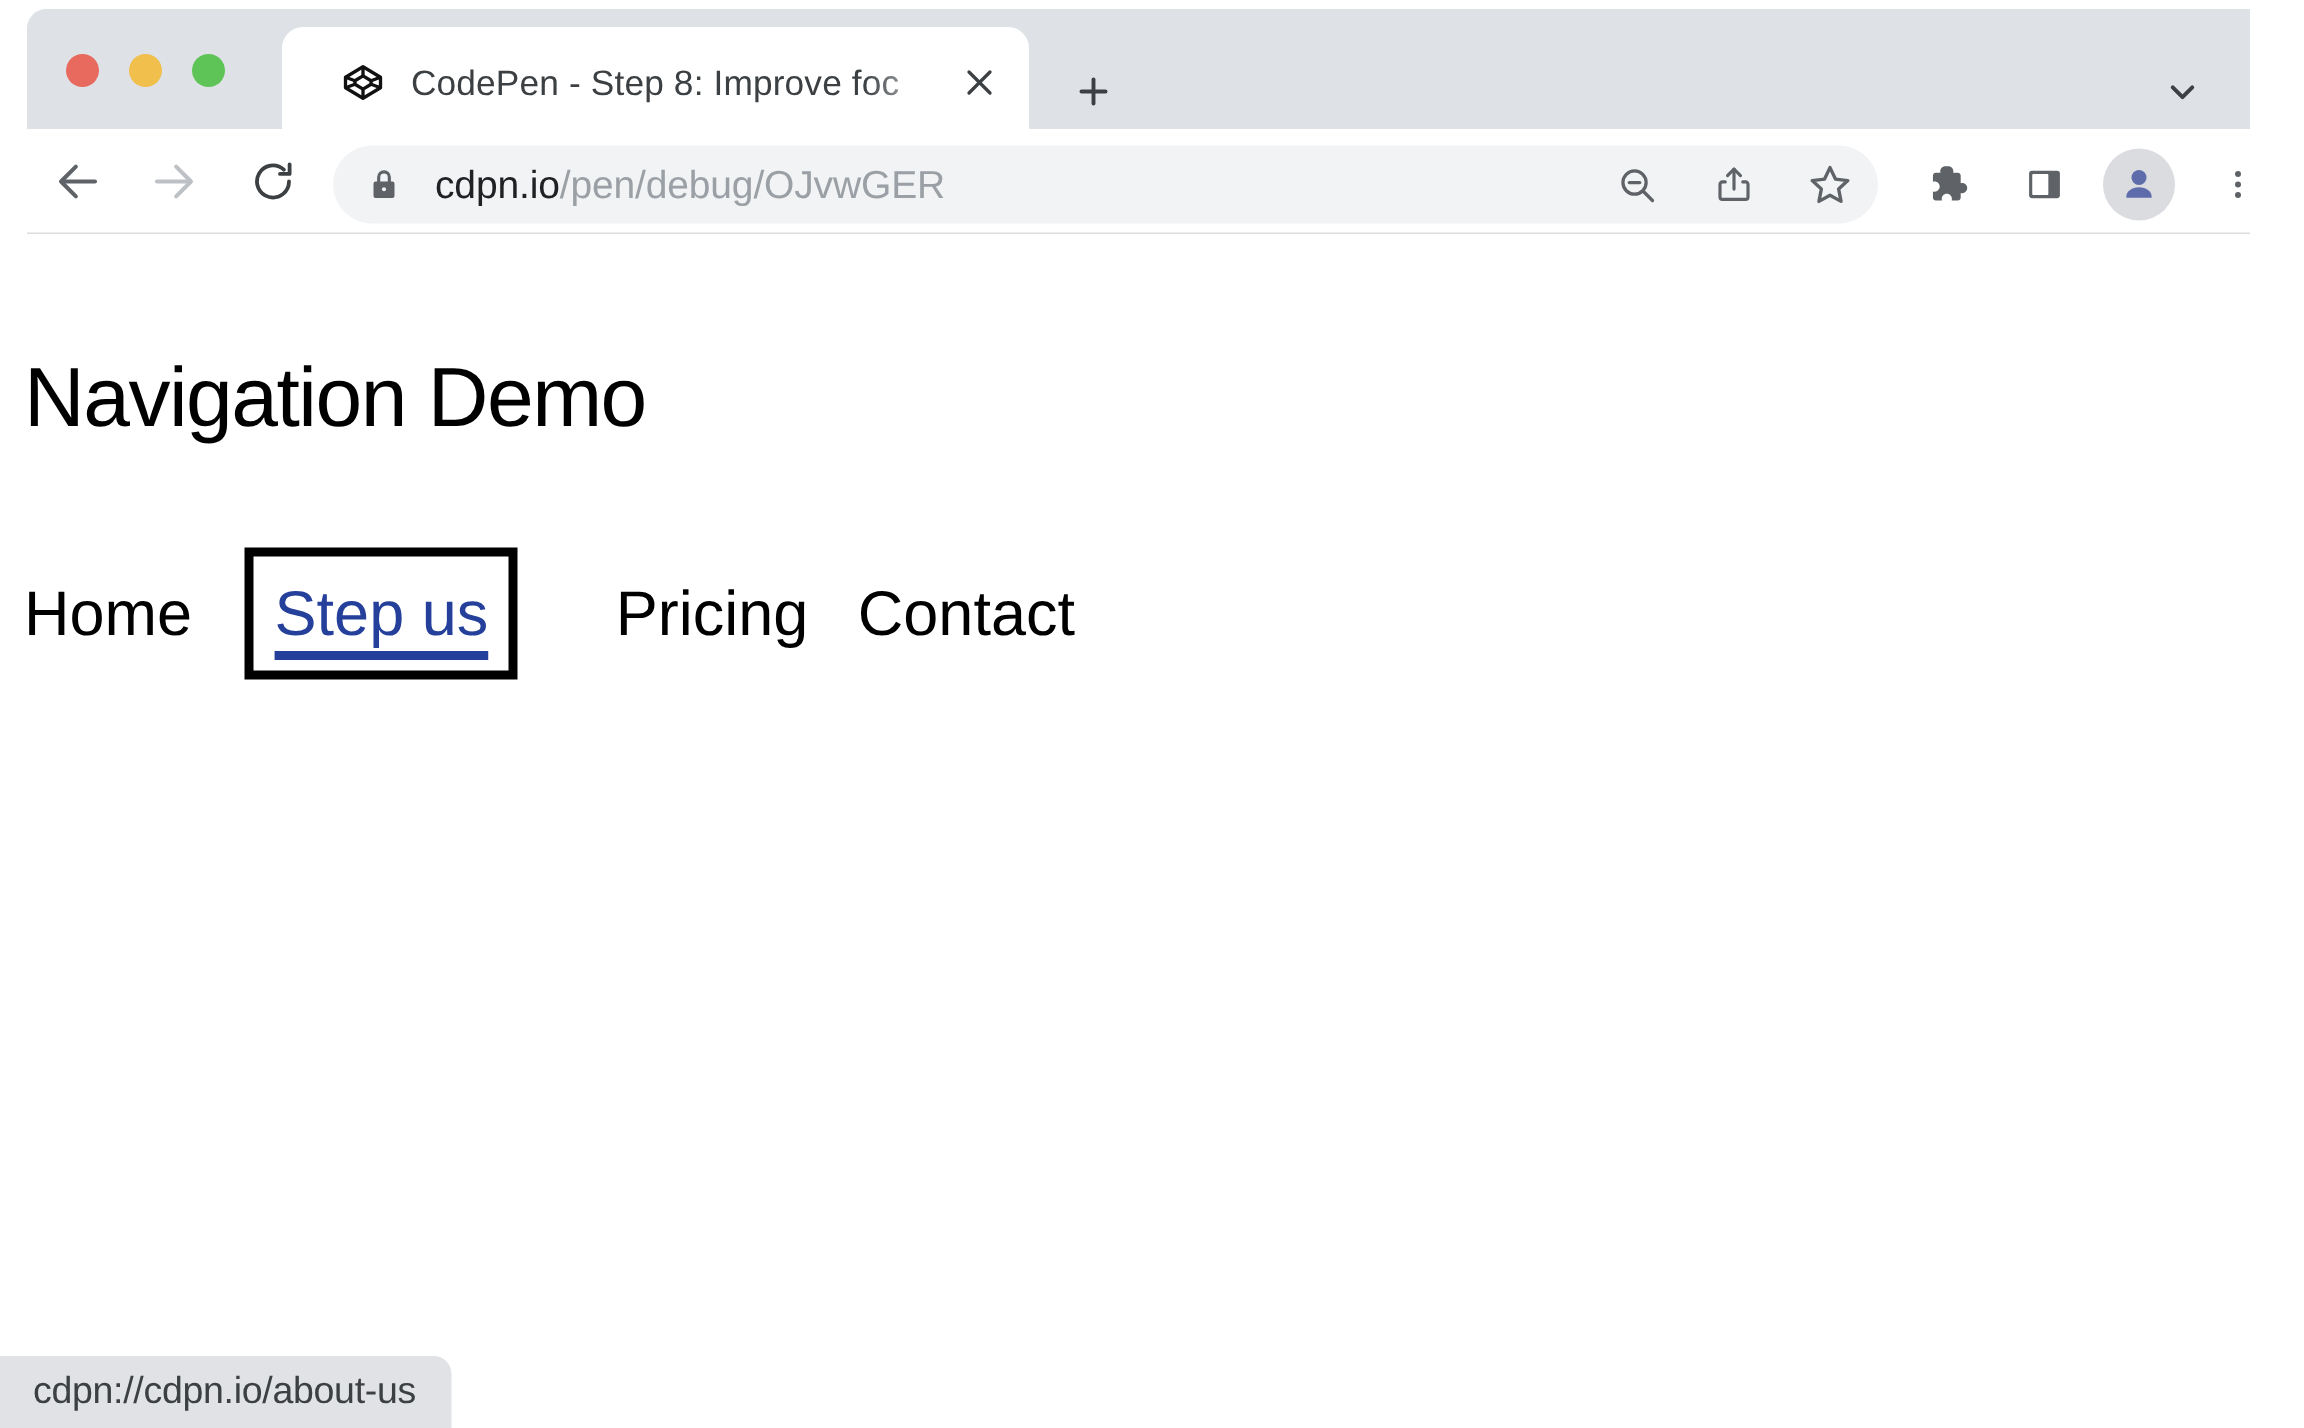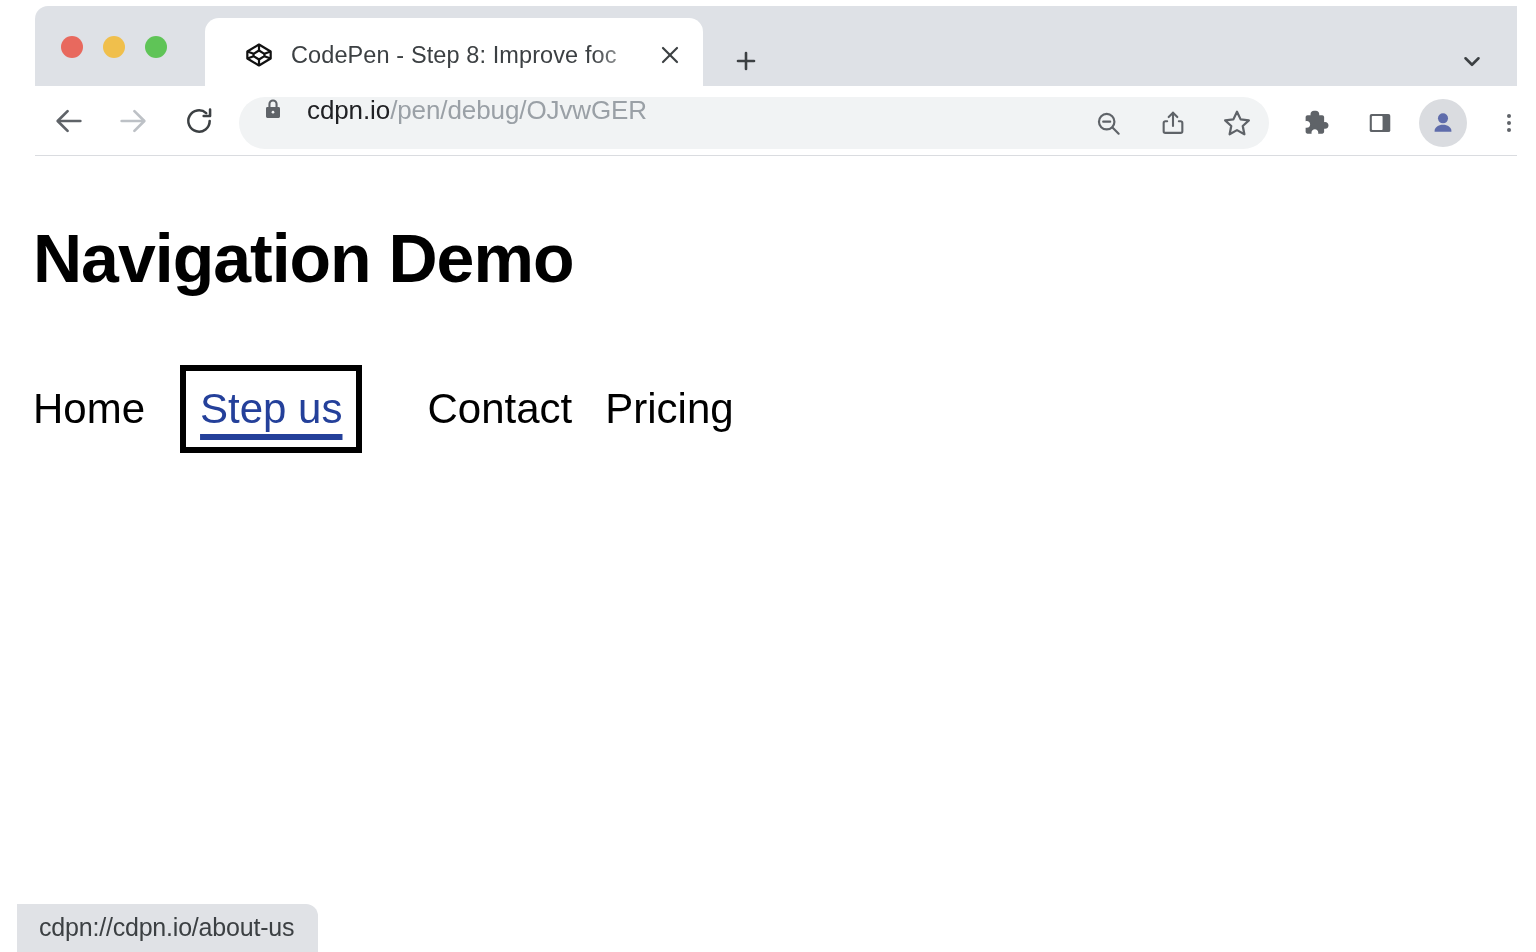--- a/index.html
+++ b/index.html
@@ -12,21 +12,20 @@
     font-family: "Liberation Sans", sans-serif;
   }
 
   
   .window {
     position: relative;
     width: 1500px;
     height: 952px;
     background: #6d28d9;
     overflow: hidden;
-    margin-left: 17px;
   }
 
   
   .desktop-bg {
     position: absolute;
     inset: 0;
     background: #ffffff;
   }
 
   
@@ -142,21 +141,21 @@
   
   .omnibox {
     position: absolute;
     left: 222px;
     top: 97px;
     width: 1030px;
     height: 52px;
     background: #f1f3f4;
     border-radius: 26px;
     display: flex;
-    align-items: flex-start;
+    align-items: center;
     padding-left: 22px;
   }
   .lock-icon { width: 24px; height: 24px; flex: 0 0 24px; display:block; }
   .url-text {
     margin-left: 22px;
     font-size: 26px;
     line-height: 1;
     color: #9aa0a6;
     white-space: nowrap;
     letter-spacing: -0.1px;
@@ -199,23 +198,23 @@
     top: 157px;
     width: 1536px;
     height: 795px;
     background: #ffffff;
     overflow: hidden;
   }
 
   .page-heading {
     position: absolute;
     left: 16px;
-    top: 67px;
-    font-size: 68px;
-    font-weight: 700;
+    top: 80px;
+    font-size: 56px;
+    font-weight: 400;
     line-height: 1;
     color: #000000;
     letter-spacing: -1px;
     white-space: nowrap;
   }
 
   .nav-list {
     position: absolute;
     left: 16px;
     top: 228px;
@@ -403,22 +402,22 @@
     <h1 class="page-heading">Navigation Demo</h1>
 
     <ul class="nav-list">
       <li class="nav-item">
         <a class="nav-link" href="#">Home</a>
       </li>
       <li class="nav-item is-focused">
         <a class="nav-link focused" href="#">Step us</a>
       </li>
       <li class="nav-item">
+        <a class="nav-link" href="#">Pricing</a>
+      </li>
+      <li class="nav-item">
         <a class="nav-link" href="#">Contact</a>
       </li>
-      <li class="nav-item">
-        <a class="nav-link" href="#">Pricing</a>
-      </li>
     </ul>
 
     <div class="status-bubble">cdpn://cdpn.io/about-us</div>
   </div>
 </div>
 
 </body></html>

